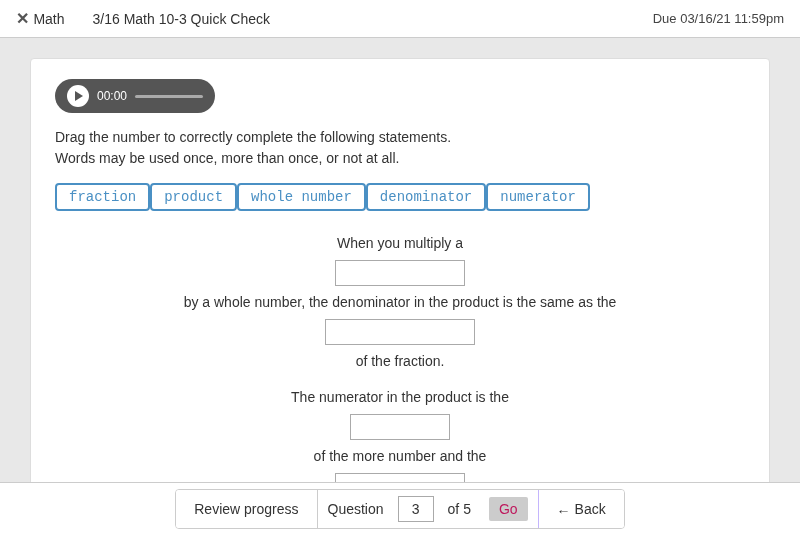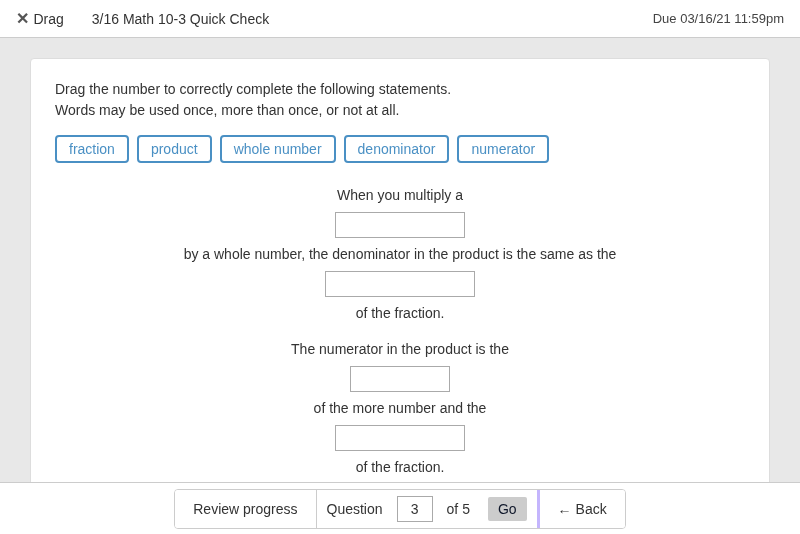--- a/index.html
+++ b/index.html
@@ -120,22 +120,22 @@
       font-size: 14px;
       color: #333;
       line-height: 1.5;
       margin-bottom: 14px;
     }
 
     
     .word-chips {
       display: flex;
       flex-wrap: wrap;
-      gap: 8px;
       margin-bottom: 20px;
+      font-family: Liberation Mono, monospace;
     }
     .chip {
       border: 2px solid #4a90c4;
       color: #4a90c4;
       background: #fff;
       border-radius: 4px;
       padding: 4px 12px;
       font-size: 14px;
       cursor: grab;
       user-select: none;
@@ -202,41 +202,41 @@
       height: 38px;
       display: flex;
       align-items: center;
     }
     .footer-btn:last-child {
       border-right: none;
     }
     .question-section {
       display: flex;
       align-items: center;
-      border-right: 3px solid #c4b5fd;
+      border-right: 1px solid #c4b5fd;
       height: 38px;
       padding: 0 10px;
       gap: 14px;
       font-size: 14px;
       color: #333;
     }
     .question-input {
       width: 36px;
       height: 26px;
       border: 1px solid #aaa;
       text-align: center;
       font-size: 14px;
       color: #333;
     }
     .go-btn {
       background: #ccc;
       border: none;
       padding: 4px 10px;
       font-size: 14px;
-      color: #0f172a;
+      color: #be185d;
       cursor: pointer;
       border-radius: 2px;
       margin-left: 4px;
     }
     .nav-btn {
       background: #fff;
       border: none;
       padding: 8px 18px;
       font-size: 14px;
       color: #333;
@@ -250,30 +250,39 @@
       border-right: 1px solid #ccc;
     }
   </style>
 </head>
 <body>
 
 <div class="header">
   <div class="header-left">
     <button class="exit-btn">
       <span class="x-icon">✕</span>
-      <span>Drag</span>
+      <span>Math</span>
     </button>
     <span class="header-title">3/16 Math 10-3 Quick Check</span>
   </div>
   <span class="due-date">Due 03/16/21 11:59pm</span>
 </div>
 
 <div class="main-content">
   <div class="card">
 
+    <div class="audio-player">
+      <div class="play-btn">
+        <div class="play-triangle"></div>
+      </div>
+      <span class="audio-time">00:00</span>
+      <div class="audio-progress">
+        <div class="audio-progress-fill"></div>
+      </div>
+    </div>
 
     <div class="instructions">
       <div>Drag the number to correctly complete the following statements.</div>
       <div>Words may be used once, more than once, or not at all.</div>
     </div>
 
     <div class="word-chips">
       <div class="chip">fraction</div>
       <div class="chip">product</div>
       <div class="chip">whole number</div>

